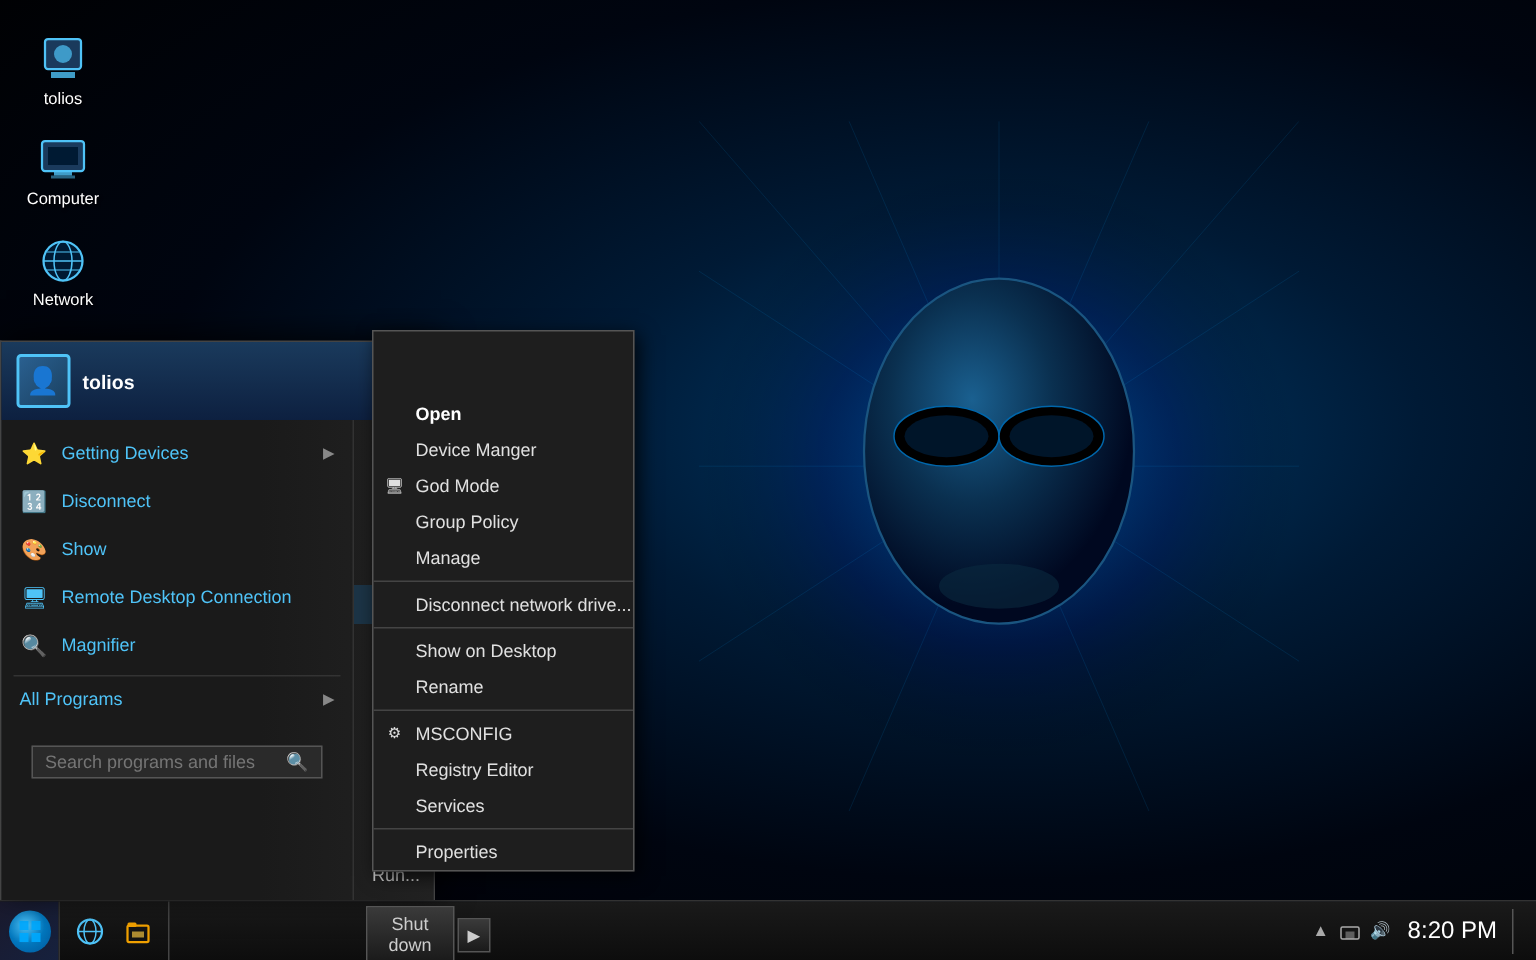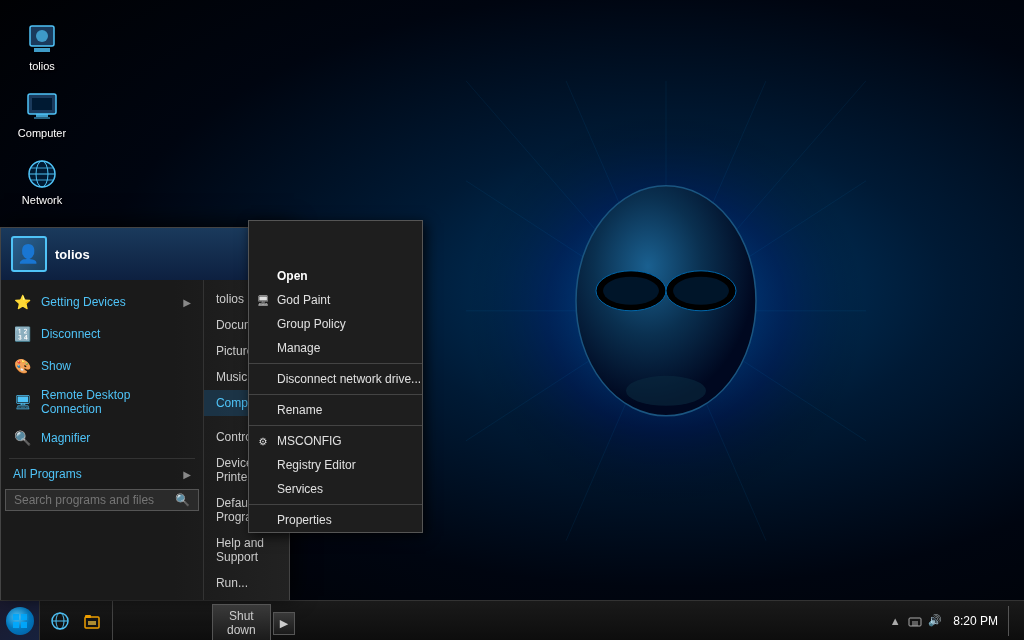--- a/index.html
+++ b/index.html
@@ -97,21 +97,21 @@
       display: flex;
       align-items: center;
       justify-content: center;
       font-size: 11px;
       color: #aaa;
       cursor: pointer;
     }
 
     .clock {
       color: #fff;
-      font-size: 12px;
+      font-size: 16px;
       text-align: left;
       padding: 0 4px;
       cursor: pointer;
     }
 
     
     .desktop-icons {
       position: absolute;
       top: 10px;
       left: 0;
@@ -230,21 +230,21 @@
       height: 1px;
       background: #333;
       margin: 4px 8px;
     }
 
     .search-bar {
       display: flex;
       align-items: center;
       background: #2a2a2a;
       border: 1px solid #555;
-      margin: 4px;
+      margin: 20px;
       padding: 3px 8px;
       gap: 6px;
     }
 
     .search-input {
       background: none;
       border: none;
       color: #aaa;
       font-size: 12px;
       flex: 1;
@@ -539,34 +539,40 @@
       </div>
     </div>
   </div>
 </div>
 
 <div class="context-menu">
   <div class="context-menu-item" style="font-weight: bold; color: #fff; margin-top: 43px;">
     <span>Open</span>
   </div>
   <div class="context-menu-item">
+    <span>Device Manger</span>
+  </div>
+  <div class="context-menu-item">
     <span class="item-icon-sm" style="position:absolute;left:6px;top:50%;transform:translateY(-50%);font-size:10px;">🖥</span>
-    <span>God Paint</span>
+    <span>God Mode</span>
   </div>
   <div class="context-menu-item">
     <span>Group Policy</span>
   </div>
   <div class="context-menu-item">
     <span>Manage</span>
   </div>
   <div class="context-menu-separator"></div>
   <div class="context-menu-item">
     <span>Disconnect network drive...</span>
   </div>
   <div class="context-menu-separator"></div>
+  <div class="context-menu-item">
+    <span>Show on Desktop</span>
+  </div>
   <div class="context-menu-item">
     <span>Rename</span>
   </div>
   <div class="context-menu-separator"></div>
   <div class="context-menu-item">
     <span class="item-icon-sm" style="position:absolute;left:6px;top:50%;transform:translateY(-50%);font-size:10px;">⚙</span>
     <span>MSCONFIG</span>
   </div>
   <div class="context-menu-item">
     <span>Registry Editor</span>

